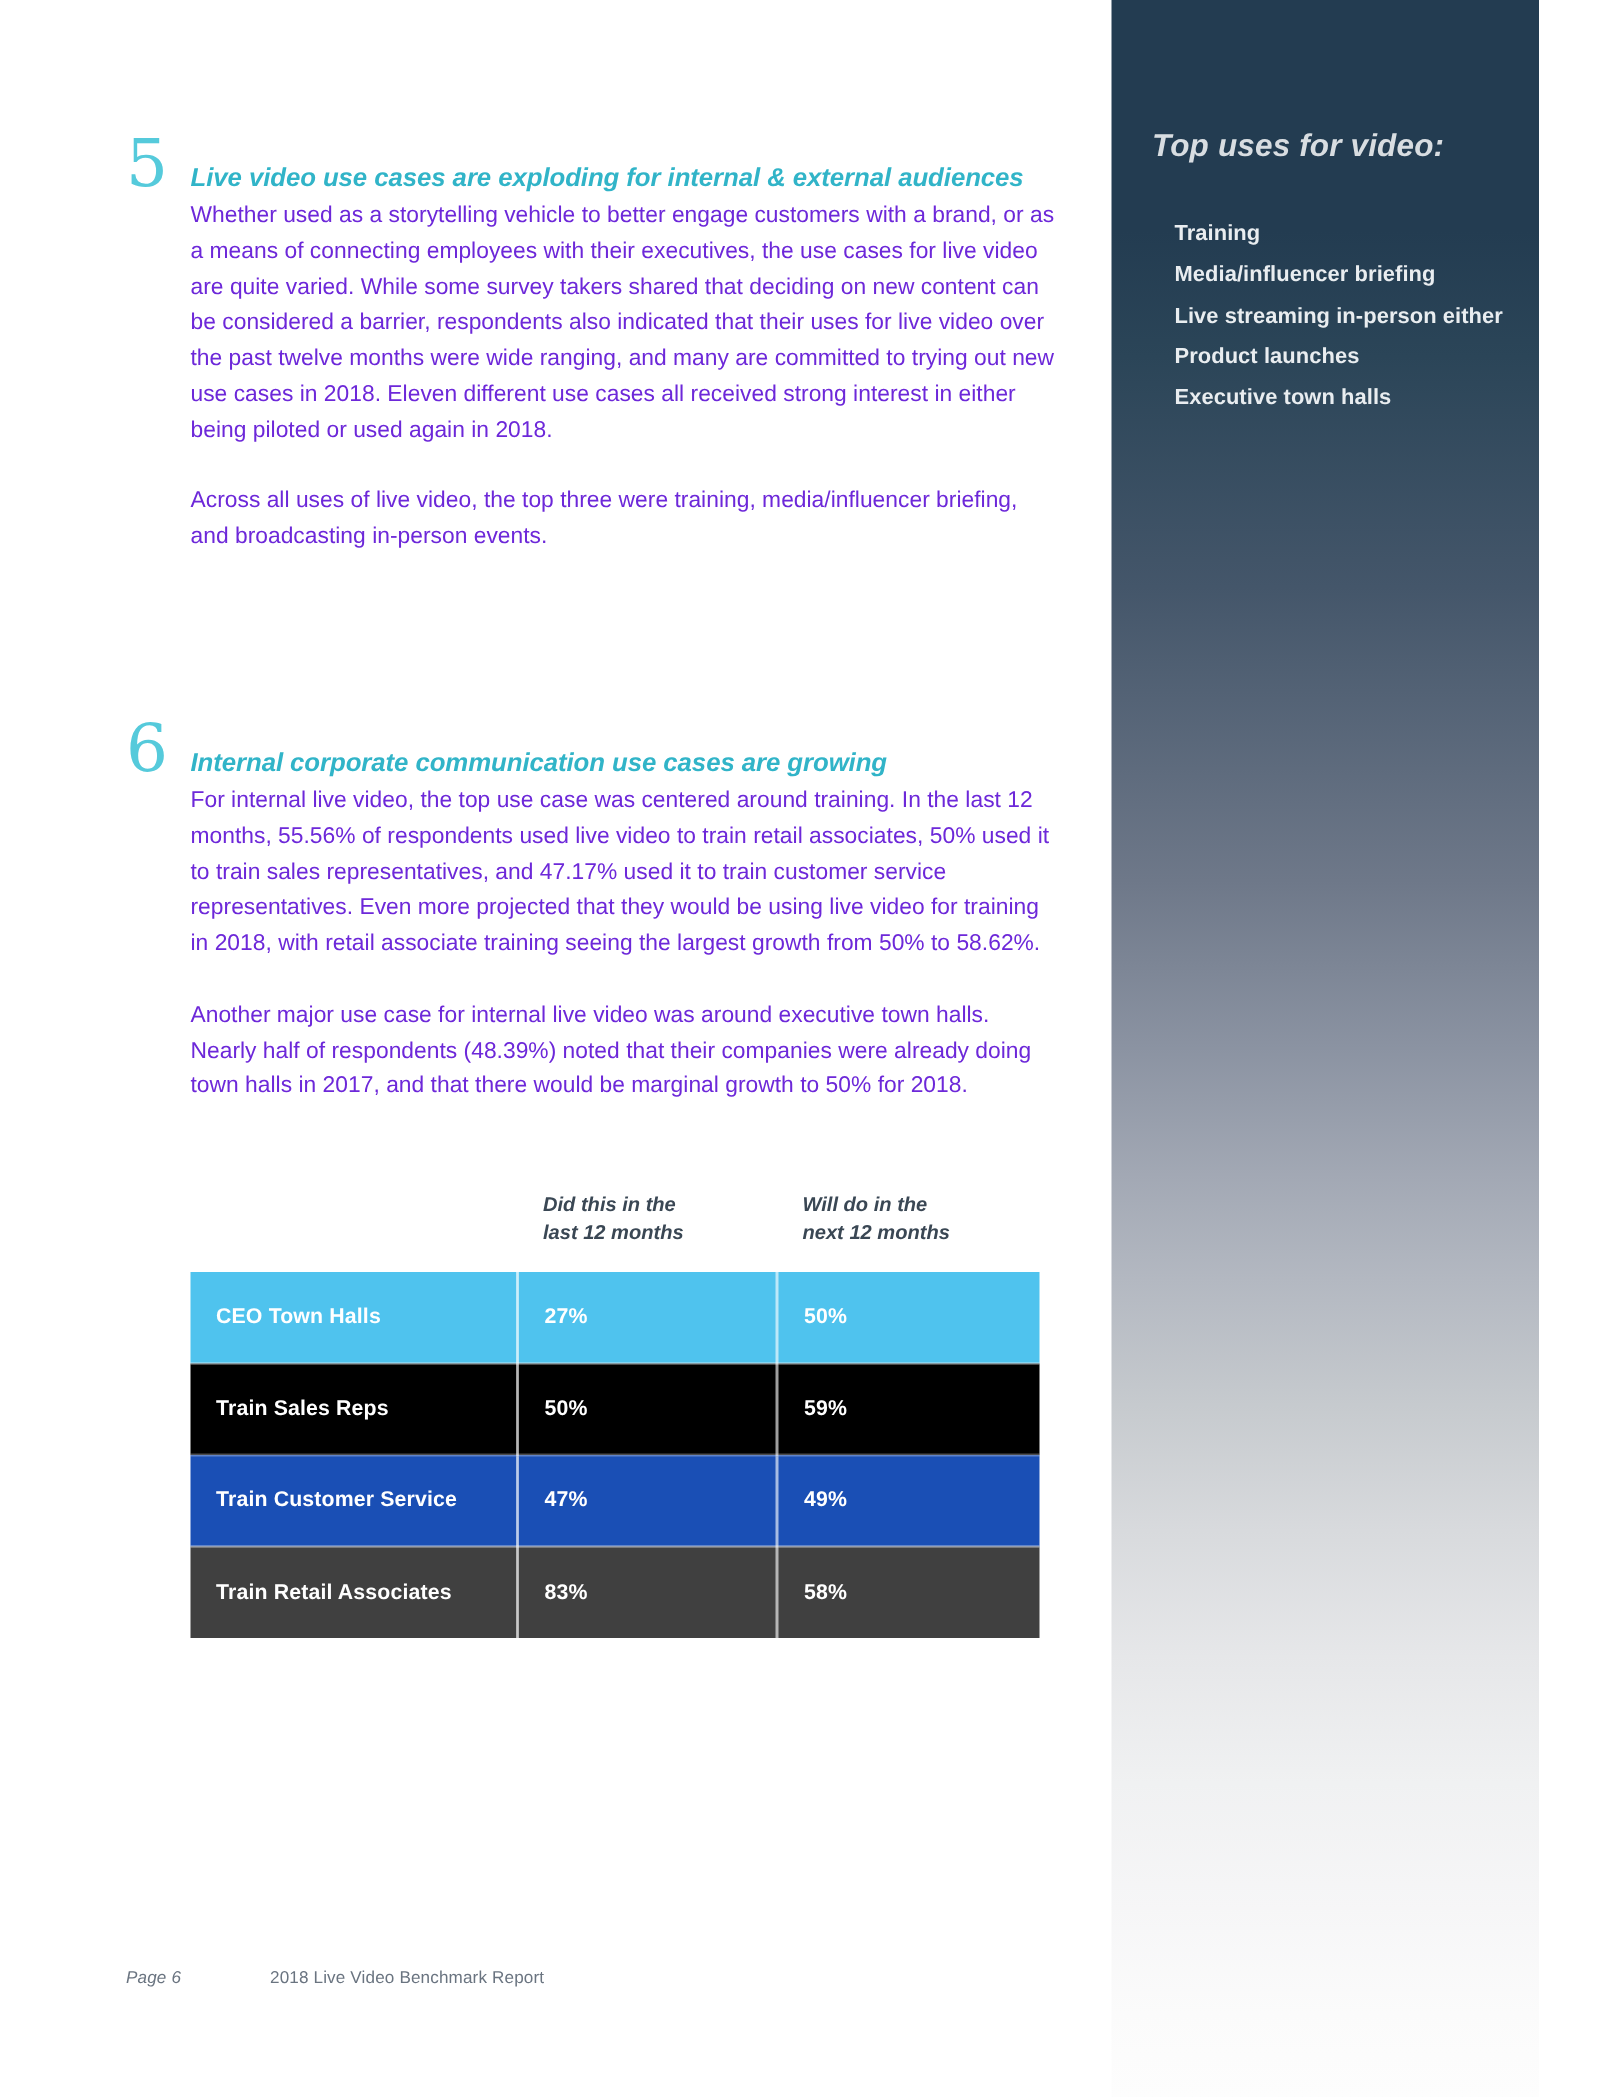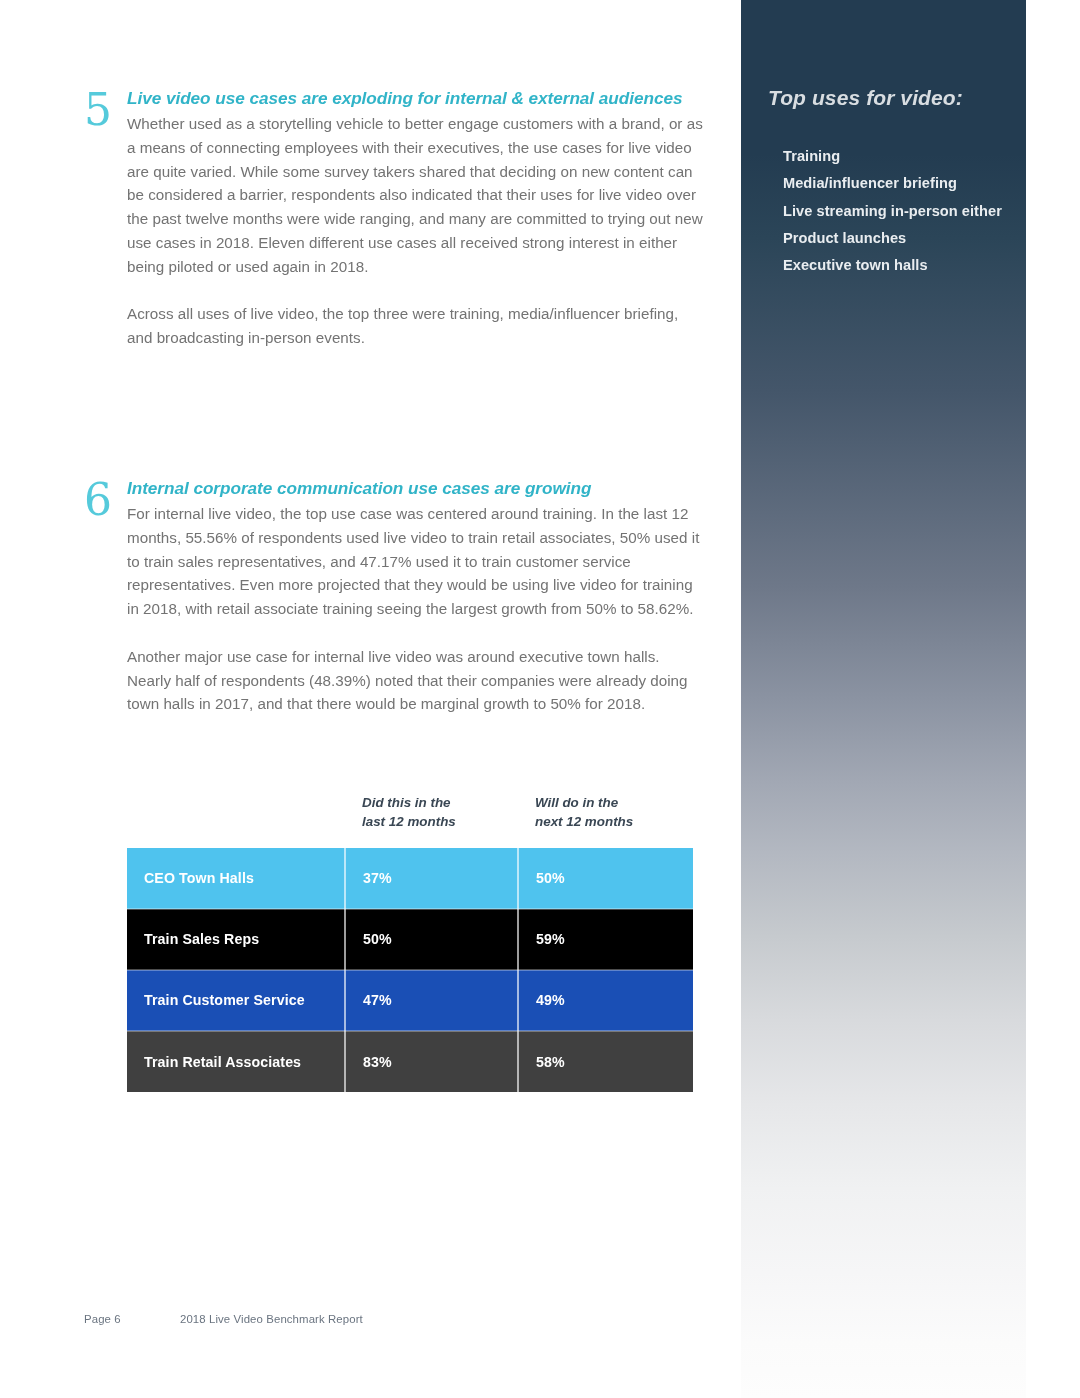--- a/index.html
+++ b/index.html
@@ -98,36 +98,36 @@
     width: 42px;
     font-family: "DejaVu Serif", serif;
     font-size: 44px;
     font-weight: 300;
     font-style: normal;
     color: #55cadb;
     line-height: 1;
     text-align: left;
   }
 
-  .sec-body { margin-left: 43px; }
+  .sec-body { margin-left: 43px; margin-top: 20px; }
 
   .sec-heading {
     font-size: 17.2px;
     font-style: italic;
     font-weight: bold;
     color: #31b4c8;
     letter-spacing: -0.05px;
     line-height: 24px;
     margin-bottom: 2px;
     white-space: nowrap;
   }
 
   .sec-para {
     font-size: 15.2px;
-    color: #737373;
+    color: #6d28d9;
     line-height: 23.8px;
     letter-spacing: 0.02px;
     text-align: left;
   }
   .sec-para + .sec-para { margin-top: 23.8px; }
 
   
   .table-wrap {
     position: absolute;
     left: 127px;
@@ -184,20 +184,21 @@
     left: 84px;
     top: 1313px;
     width: 600px;
     font-size: 11.4px;
     color: #6a7480;
     letter-spacing: 0.1px;
   }
   .footer .page-no {
     display: inline-block;
     width: 96px;
+    font-style: italic;
   }
   .footer .doc-title { display: inline-block; }
 </style>
 </head>
 <body>
 
 <div class="page">
 
   <div class="content">
 
@@ -235,21 +236,21 @@
             </th>
             <th class="h3">
               <span class="hl">Will do in the</span>
               <span class="hl">next 12 months</span>
             </th>
           </tr>
         </thead>
         <tbody>
           <tr class="row-1">
             <td>CEO Town Halls</td>
-            <td>37%</td>
+            <td>27%</td>
             <td>50%</td>
           </tr>
           <tr class="row-2">
             <td>Train Sales Reps</td>
             <td>50%</td>
             <td>59%</td>
           </tr>
           <tr class="row-3">
             <td>Train Customer Service</td>
             <td>47%</td>

